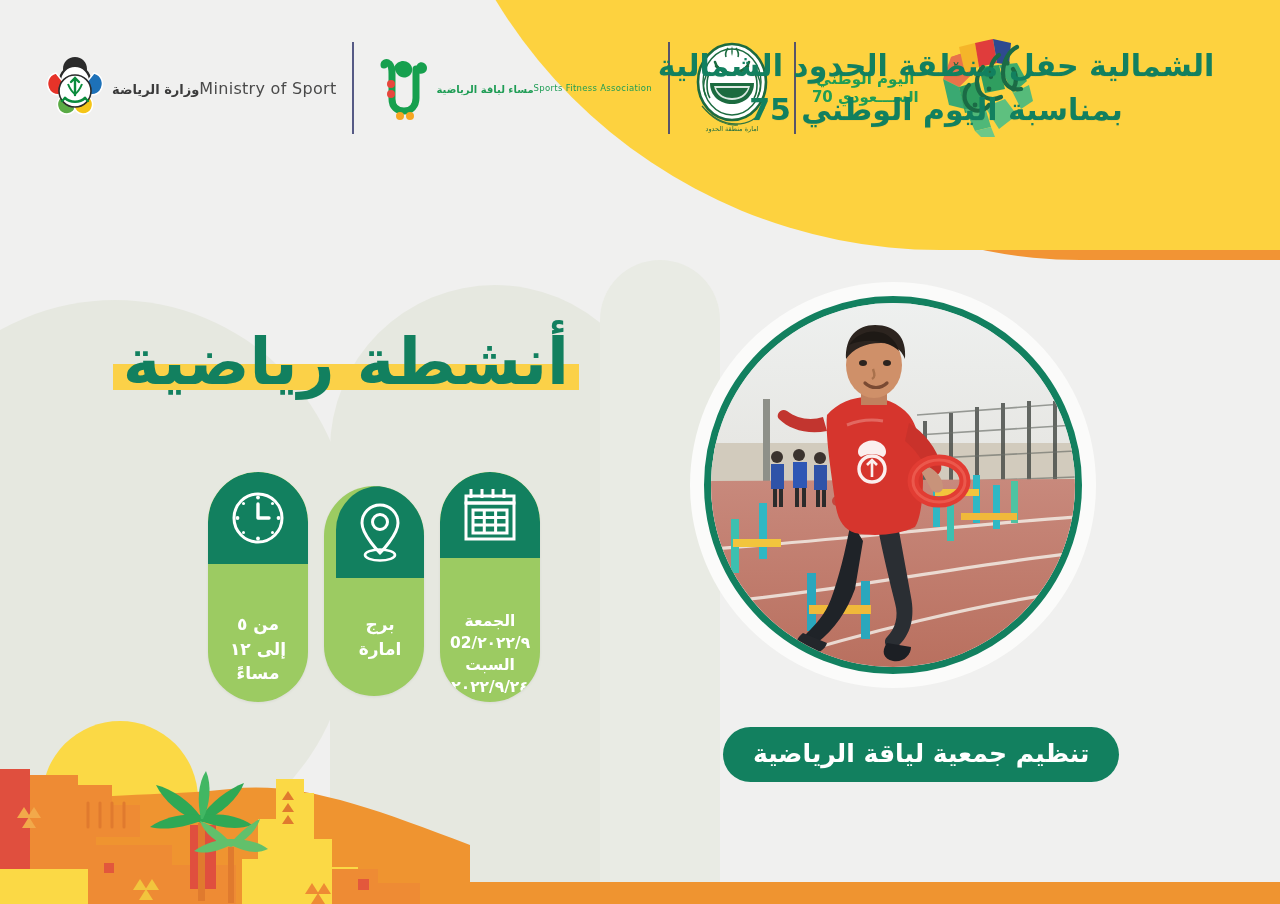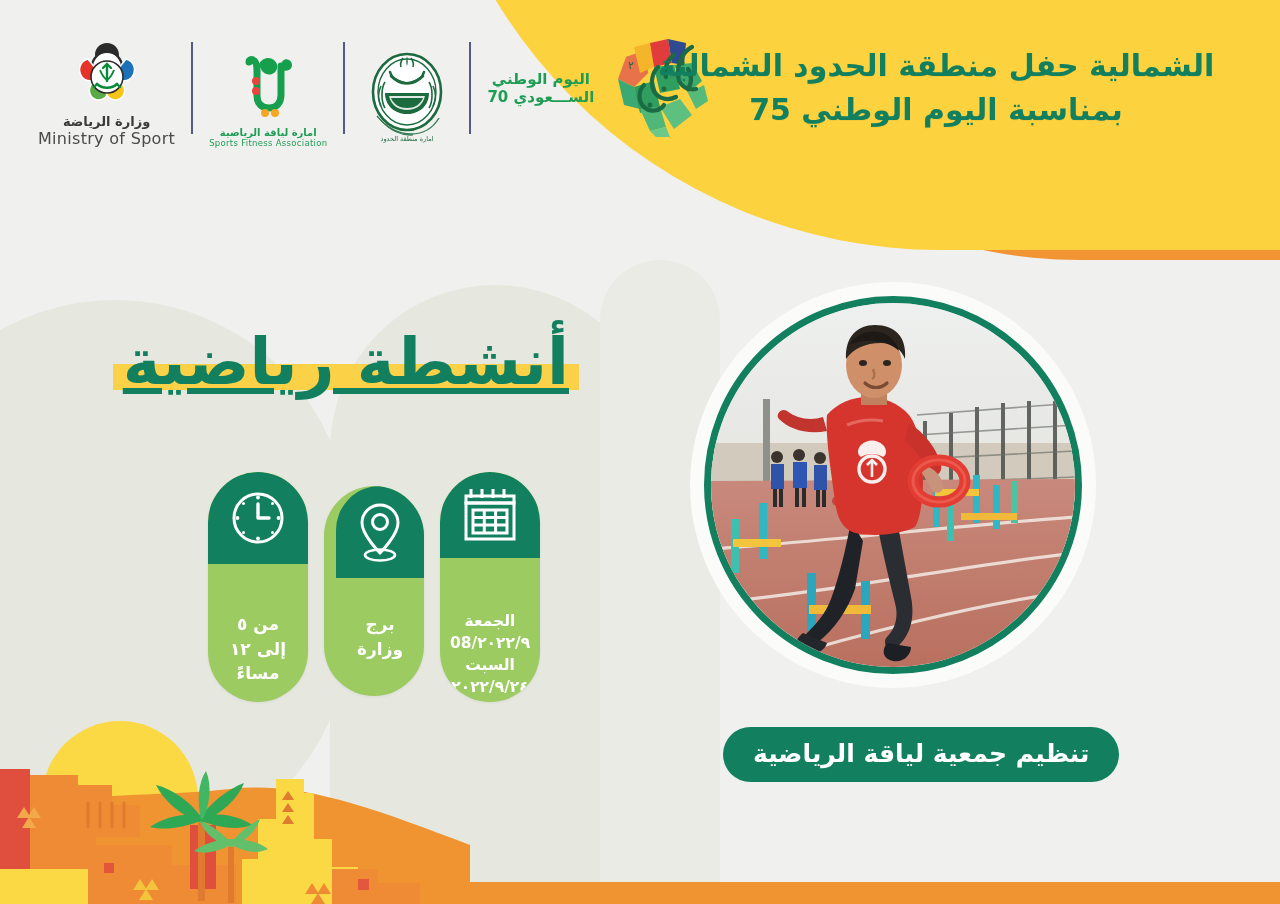--- a/index.html
+++ b/index.html
@@ -77,21 +77,21 @@
     position:absolute;
     left:0; top:28px;
     display:flex; flex-direction:row;
     align-items:center;
     gap:0px;
     direction:ltr;
     padding-left:22px;
     z-index:6;
   }
   .logo-cell {
-    display:flex; flex-direction:column;
+    display:flex; flex-direction:row;
     align-items:center; justify-content:flex-end;
     padding:0 16px;
     height:120px;
   }
   .logo-sep {
     width:2px; height:92px;
     background:#3b3f72;
     opacity:.85;
     flex:0 0 auto;
   }
@@ -130,21 +130,20 @@
   }
   .main-title {
     position:relative;
     display:inline-block;
     font-size:64px;
     font-weight:bold;
     color:#12805f;
     line-height:1;
     padding:0 6px;
     letter-spacing:-1px;
-    text-decoration:underline;
   }
   .title-highlight {
     position:absolute;
     left:-4px; right:-4px;
     bottom:4px;
     height:26px;
     background:#fbd148;
     z-index:-1;
   }
 
@@ -276,21 +275,21 @@
         <svg width="66" height="74" viewBox="0 0 66 74">
           <path d="M14 16 C14 14 16 13 18 14 C21 15 22 19 22 25 L22 50 C22 58 27 62 34 62 C41 62 46 57 46 49 L46 20" stroke="#16a04e" stroke-width="7" fill="none" stroke-linecap="round"></path>
           <path d="M46 20 C46 15 50 12 54 14 C58 16 58 22 54 24 C50 26 46 24 46 20 Z" fill="#16a04e"></path>
           <path d="M24 18 C27 12 34 10 39 14 C44 18 43 26 37 28 C31 30 26 26 24 18 Z" fill="#16a04e"></path>
           <circle cx="21" cy="35" r="4" fill="#e8453c"></circle>
           <circle cx="21" cy="45" r="4" fill="#e8453c"></circle>
           <circle cx="30" cy="67" r="4" fill="#f6a623"></circle>
           <circle cx="40" cy="67" r="4" fill="#f6a623"></circle>
         </svg>
       </span>
-      <span class="logo-caption-ar green">امارة لياقة الرياضية</span>
+      <span class="logo-caption-ar green">مساء لياقة الرياضية</span>
       <span class="logo-caption-en green">Sports Fitness Association</span>
     </div>
 
     <div class="logo-sep"></div>
 
     <div class="logo-cell">
       <span>
         <svg width="92" height="96" viewBox="0 0 92 96">
           <ellipse cx="46" cy="44" rx="34" ry="38" fill="#fff" stroke="#1c6b3f" stroke-width="2.6"></ellipse>
           <ellipse cx="46" cy="44" rx="29" ry="33" fill="none" stroke="#1c6b3f" stroke-width="1.4"></ellipse>
@@ -404,42 +403,42 @@
         <span>
           <svg width="58" height="66" viewBox="0 0 58 66">
             <path d="M29 6 C19 6 11 14 11 24 C11 36 29 54 29 54 C29 54 47 36 47 24 C47 14 39 6 29 6 Z" fill="none" stroke="#ffffff" stroke-width="3"></path>
             <circle cx="29" cy="23" r="7.5" fill="none" stroke="#ffffff" stroke-width="3"></circle>
             <ellipse cx="29" cy="56" rx="15" ry="5.5" fill="none" stroke="#ffffff" stroke-width="2.6"></ellipse>
           </svg>
         </span>
       </div>
       <div class="pill-body">
         <span>برج</span>
-        <span>وزارة</span>
+        <span>امارة</span>
       </div>
     </div>
 
     <div class="pill tall">
       <div class="pill-head">
         <span>
           <svg width="60" height="64" viewBox="0 0 60 64">
             <g stroke="#ffffff" stroke-width="3" fill="none">
               <path d="M11 6 L11 15 M22 6 L22 15 M33 6 L33 15 M44 6 L44 15"></path>
               <rect x="6" y="13" width="48" height="7"></rect>
               <rect x="6" y="20" width="48" height="36"></rect>
               <rect x="13" y="27" width="34" height="23"></rect>
               <path d="M13 34.5 L47 34.5 M13 42 L47 42"></path>
               <path d="M24.3 27 L24.3 50 M35.6 27 L35.6 50"></path>
             </g>
           </svg>
         </span>
       </div>
       <div class="pill-body small">
         <span>الجمعة</span>
-        <span>٢٠٢٢/٩/08</span>
+        <span>٢٠٢٢/٩/02</span>
         <span>السبت</span>
         <span>٢٠٢٢/٩/٢٤</span>
       </div>
     </div>
 
   </div>
 
   <div class="photo-ring">
     <div class="photo-circle">
       <div class="photo-inner">

